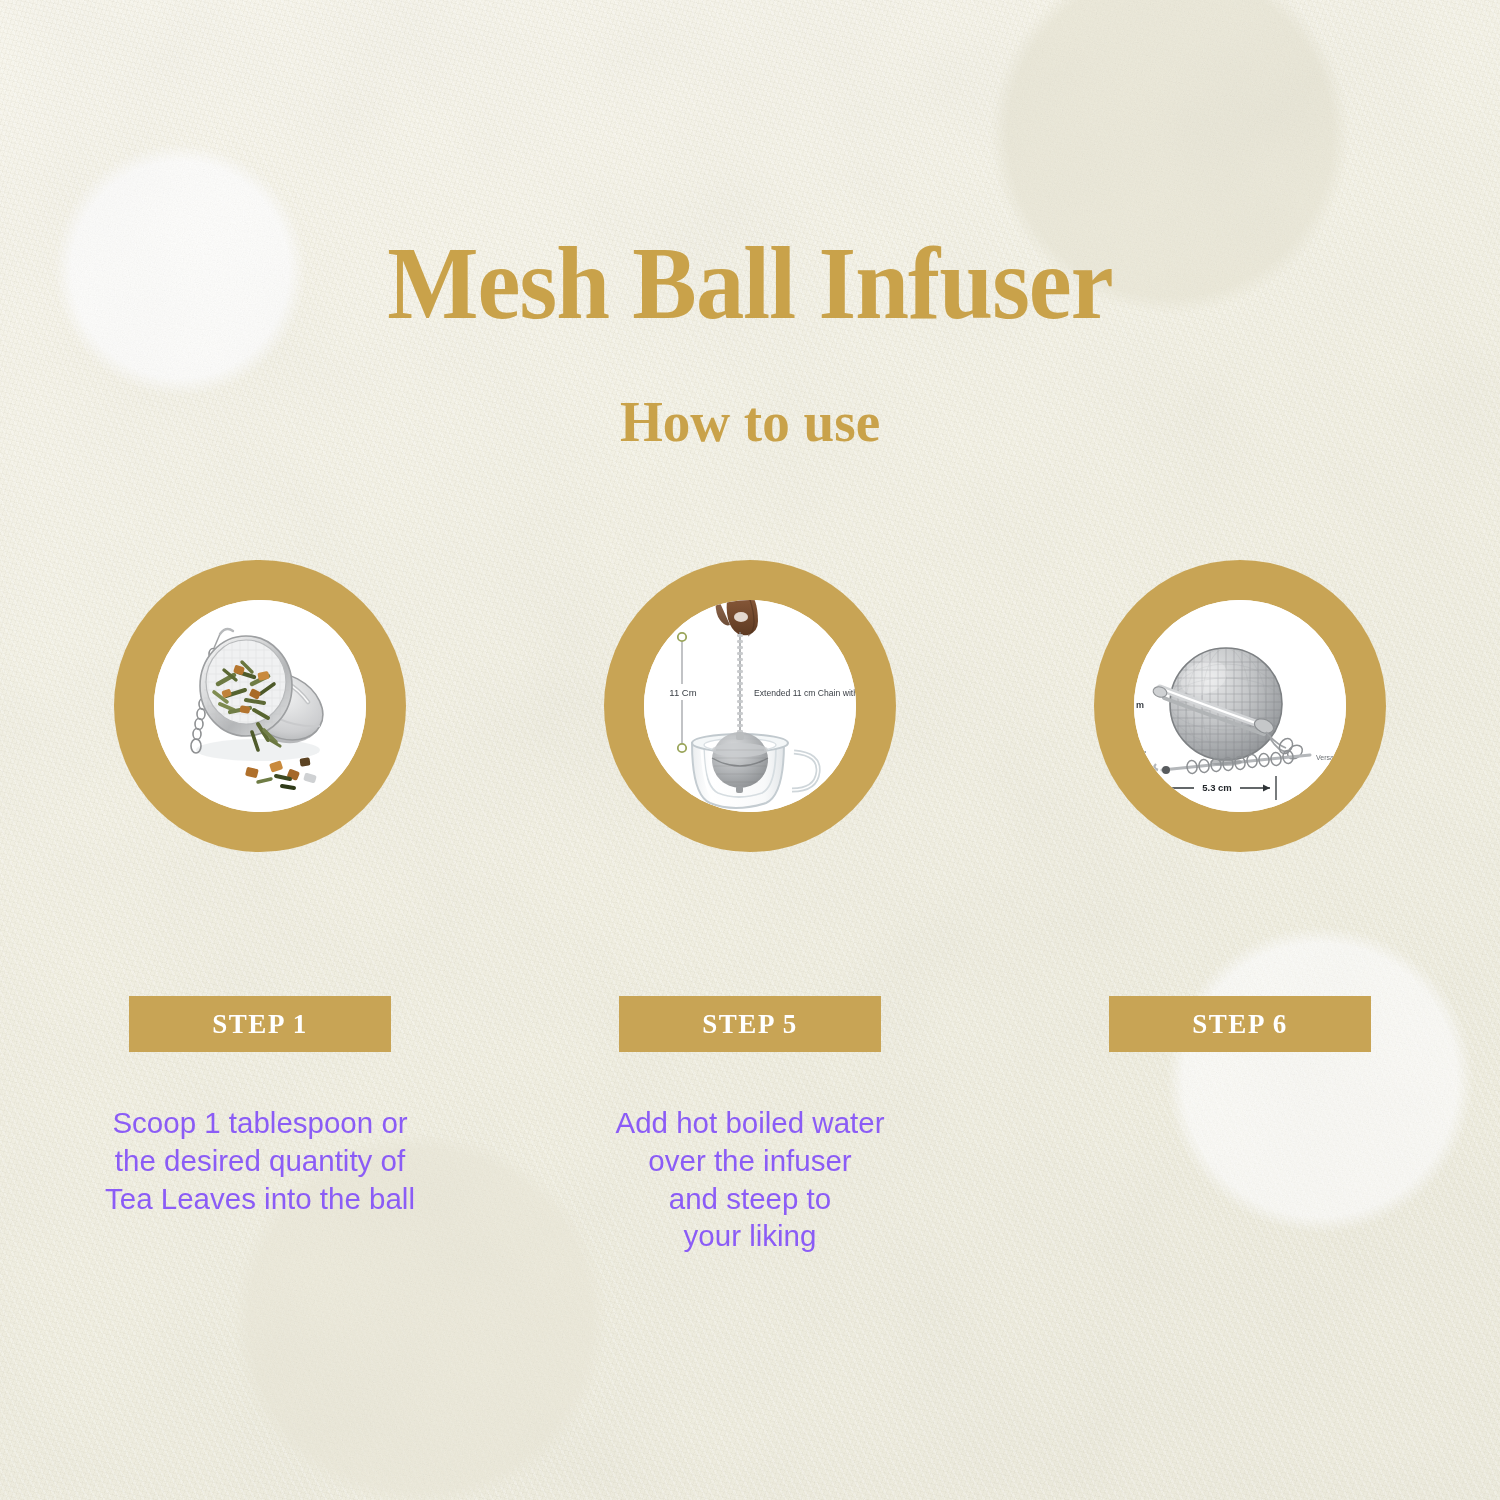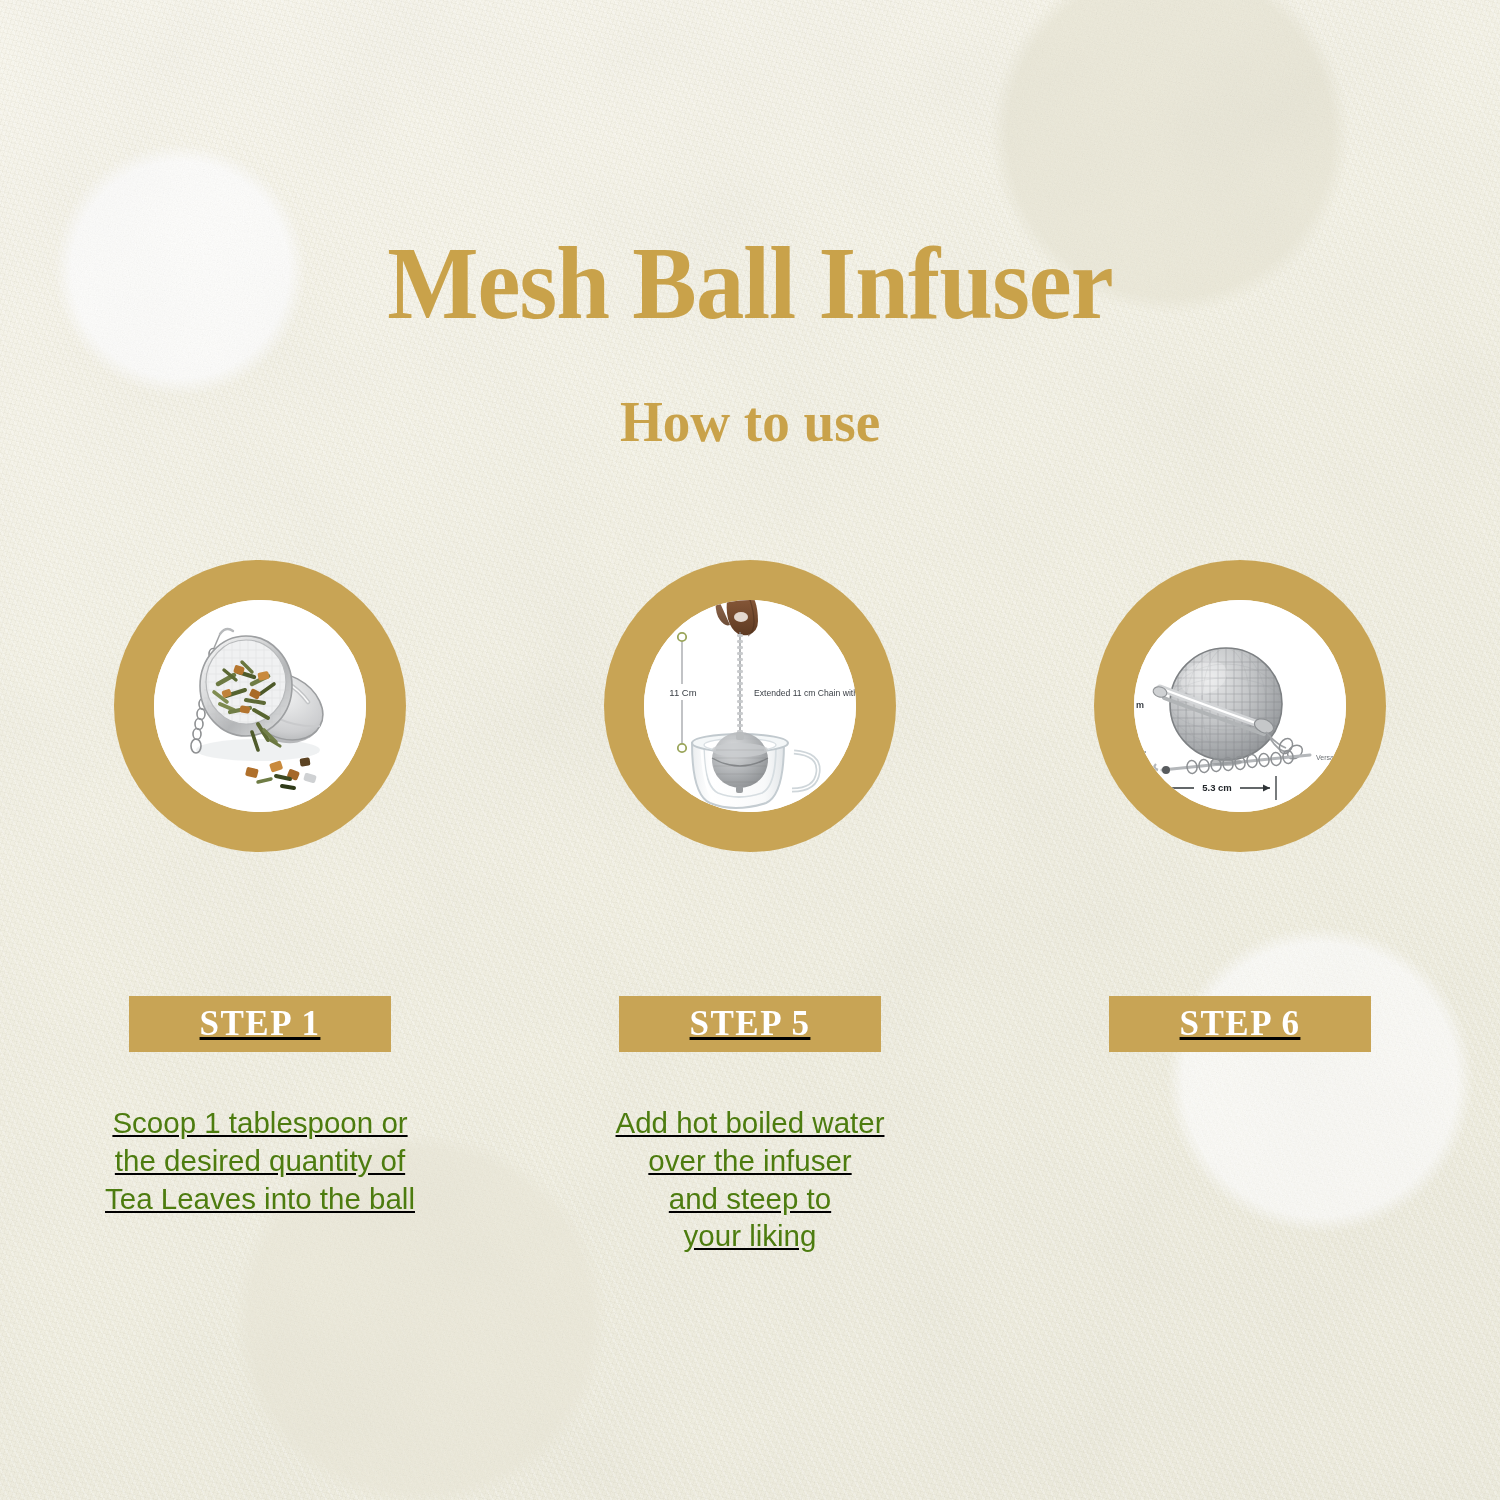--- a/index.html
+++ b/index.html
@@ -78,21 +78,20 @@
     width: 1500px;
     display: flex;
     justify-content: center;
     align-items: flex-start;
   }
   .step-col {
     width: 490px;
     display: flex;
     flex-direction: column;
     align-items: center;
-    text-decoration: underline;
   }
 
   
   .ring {
     width: 292px;
     height: 292px;
     border-radius: 50%;
     background: #c8a455;
     display: flex;
     align-items: center;
@@ -113,33 +112,33 @@
   .badge {
     margin-top: 144px;
     width: 262px;
     height: 56px;
     background: #c8a455;
     display: flex;
     align-items: center;
     justify-content: center;
     font-family: "Liberation Serif", "DejaVu Serif", serif;
     font-weight: bold;
-    font-size: 35px;
+    font-size: 27px;
     letter-spacing: 1.5px;
     color: #ffffff;
   }
 
   
   .caption {
     margin-top: 52px;
     text-align: center;
     font-family: "Liberation Sans", sans-serif;
     font-size: 29.5px;
     line-height: 1.28;
-    color: #4d7c0f;
+    color: #8b5cf6;
     white-space: pre-line;
   }
 </style>
 </head>
 <body>
 
 <div class="paper-bg"></div>
 
 <svg class="paper-grain" viewBox="0 0 1500 1500" preserveAspectRatio="none" aria-hidden="true">
   <defs>

